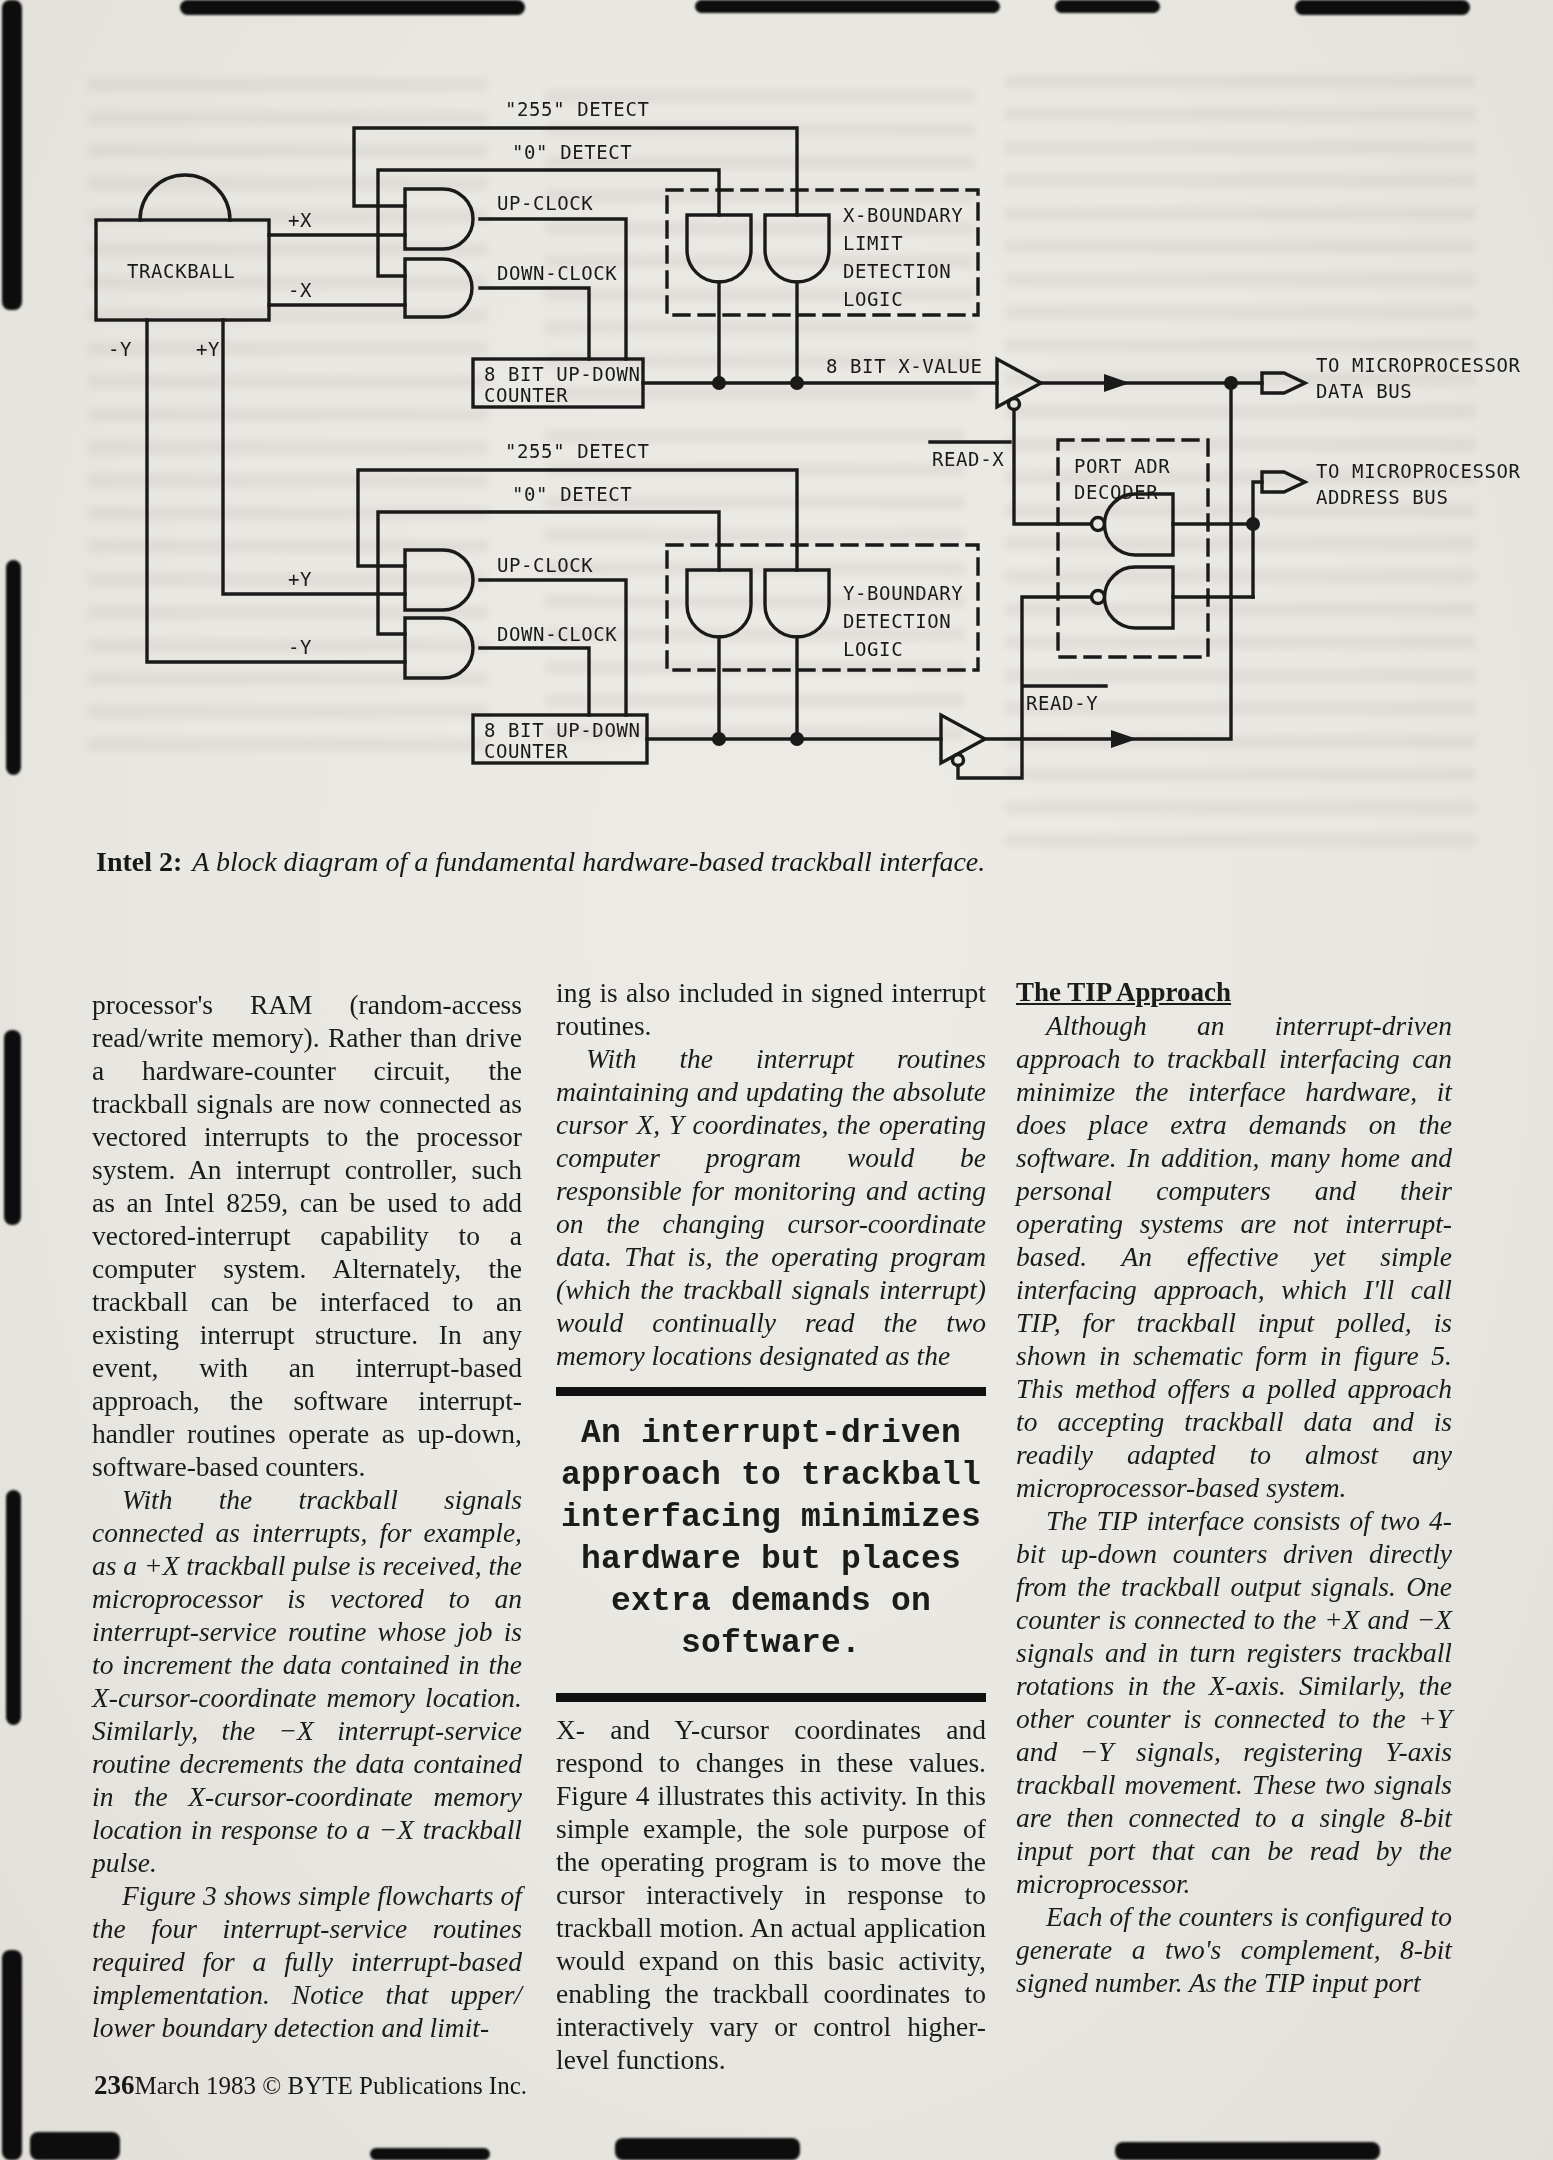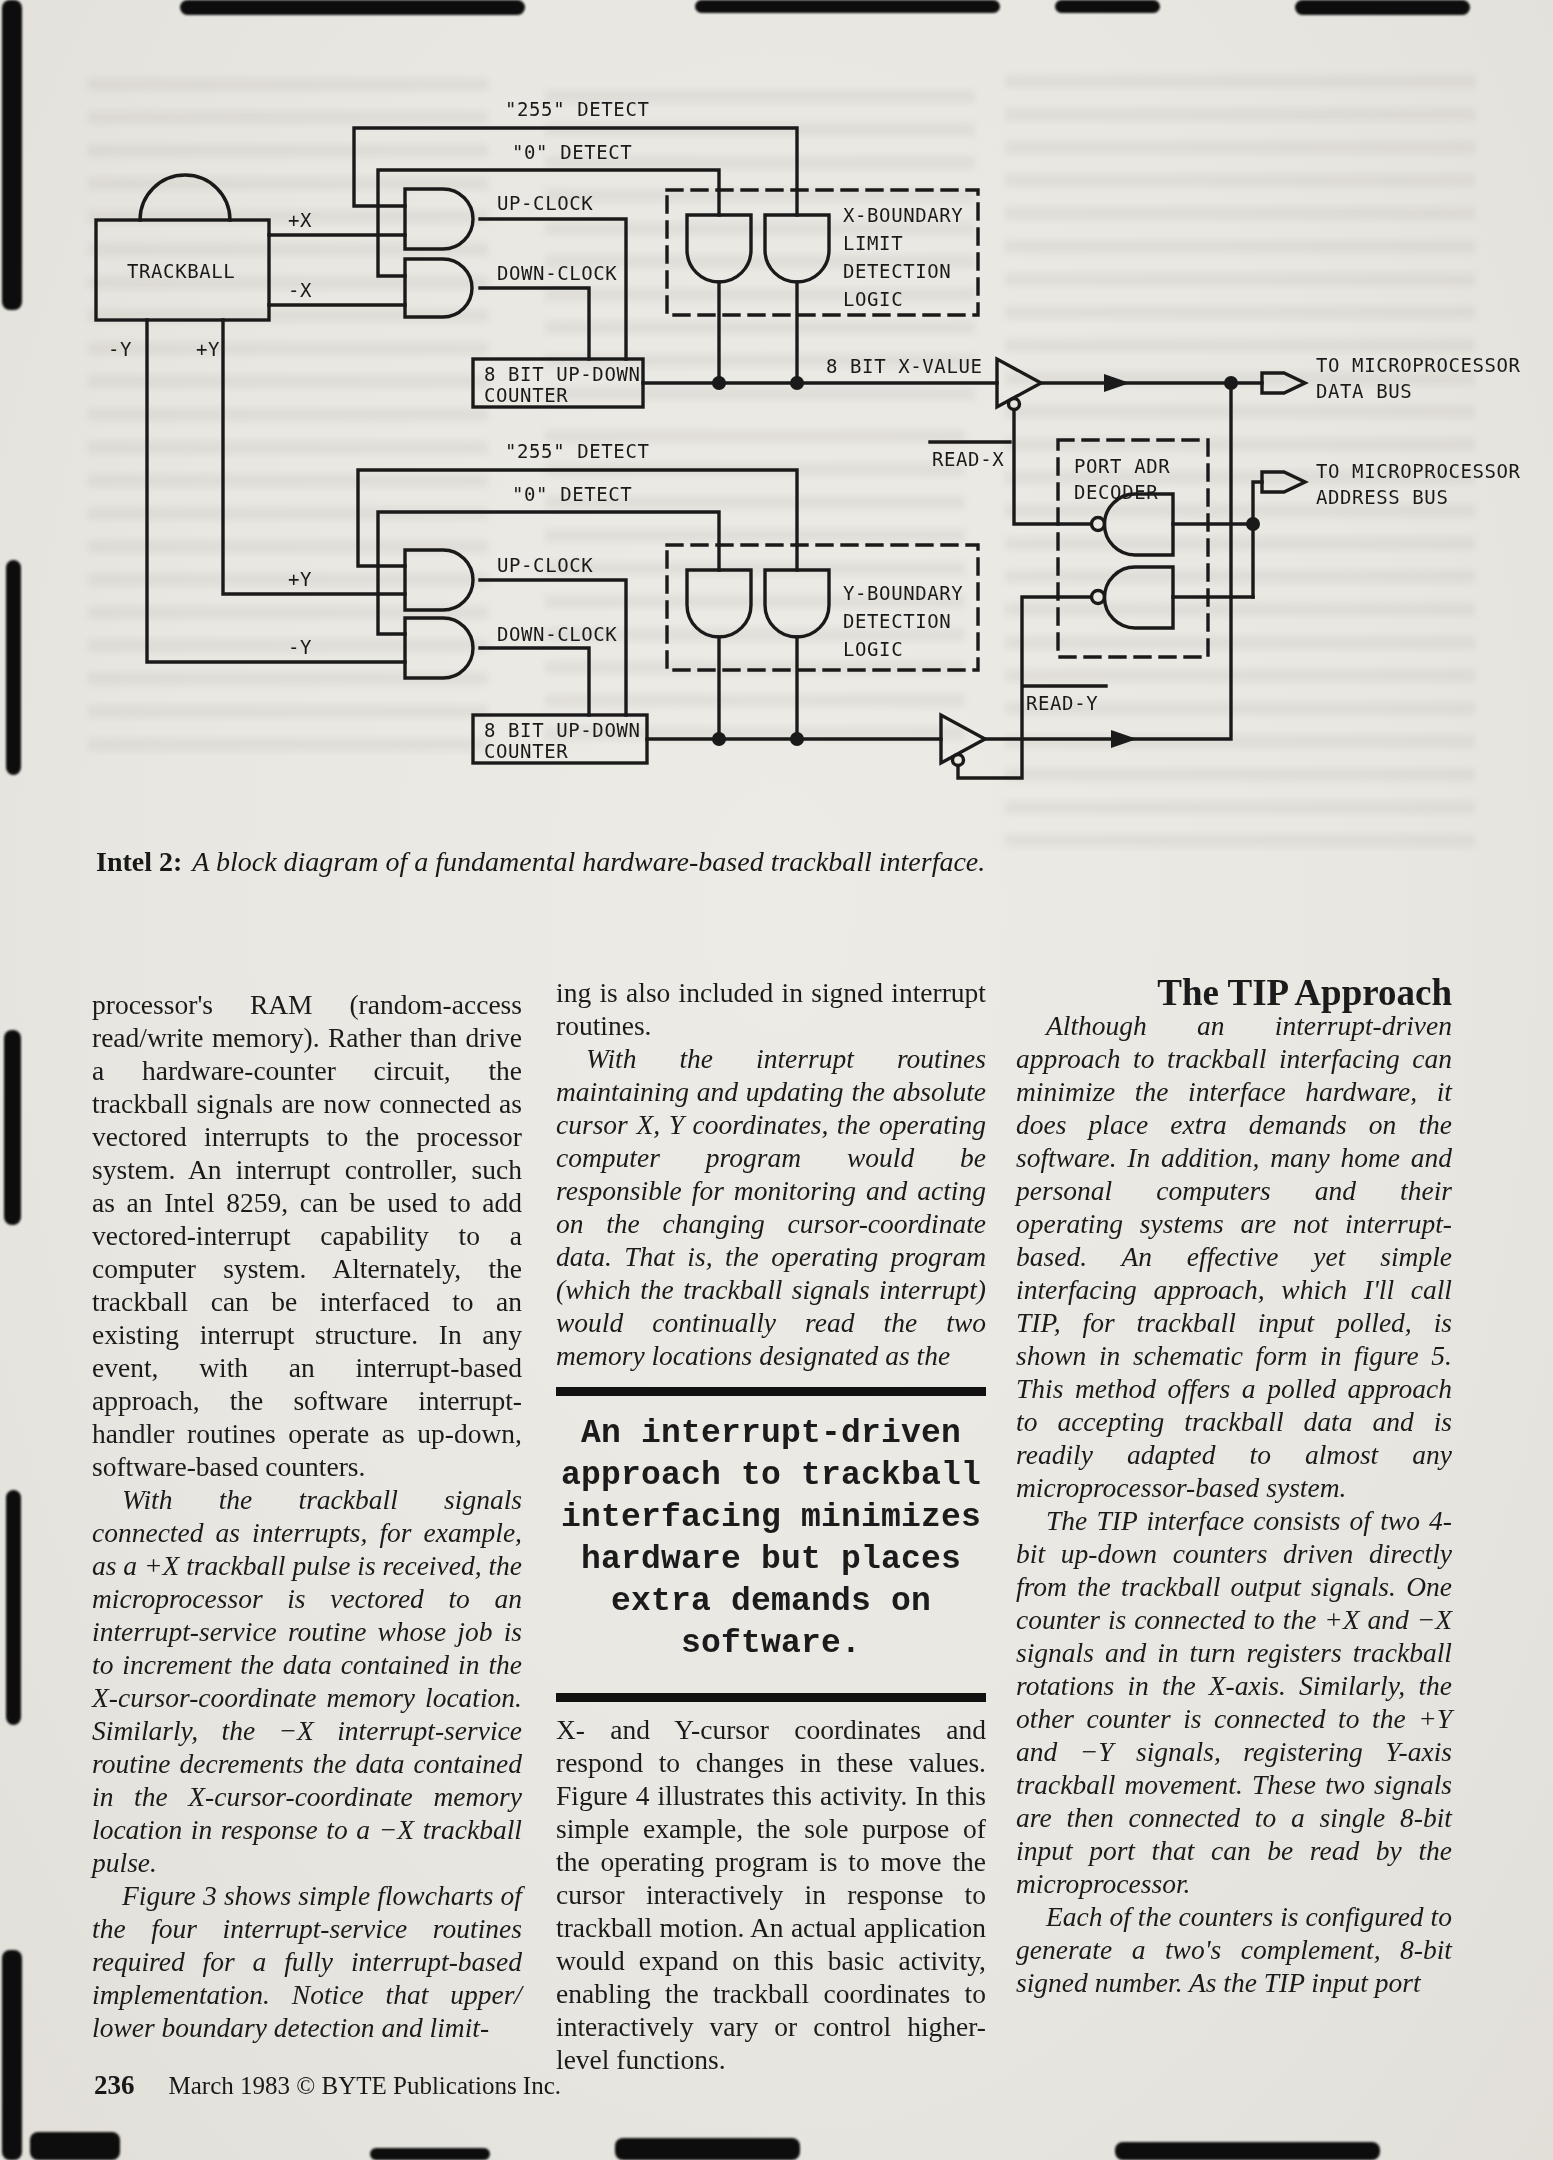--- a/index.html
+++ b/index.html
@@ -29,30 +29,30 @@
   .caption .cap-prefix{font-weight:bold;margin-right:10px;}
   .caption .cap-text{font-style:italic;}
   
   .col{position:absolute;top:976px;width:430px;font-size:27.5px;line-height:33px;
        text-align:justify;color:#1b1b1b;}
   .col-left{left:92px;margin-top:12px;}
   .col-mid{left:556px;}
   .col-right{left:1016px;width:436px;}
   .col p{margin:0;}
   .col p.indent{text-indent:30px;font-style:italic;}
-  .tip-heading{font-weight:bold;font-size:37px;margin:0;text-align:right;}
+  .tip-heading{font-weight:bold;font-size:27px;margin:0;text-align:left;text-decoration:underline;}
   .pullquote{
     border-top:9px solid #111;border-bottom:9px solid #111;
     margin:15px 0 11px 0;padding:17px 2px 28px 2px;
     font-family:Liberation Mono, monospace;font-weight:bold;
     font-size:33px;line-height:42px;text-align:center;letter-spacing:.2px;
   }
   
   .footer{position:absolute;left:94px;top:2070px;font-size:25px;}
-  .footer .pgnum{font-weight:bold;font-size:27px;margin-right:34px;}
+  .footer .pgnum{font-weight:bold;font-size:27px;}
 </style>
 </head>
 <body>
 
 <div class="page">
 
   <div class="ghost" style="left:88px;top:78px;width:400px;height:690px;"></div>
   <div class="ghost" style="left:545px;top:90px;width:430px;height:310px;"></div>
   <div class="ghost" style="left:1005px;top:75px;width:470px;height:790px;"></div>
   <div class="ghost" style="left:545px;top:430px;width:420px;height:330px;"></div>

